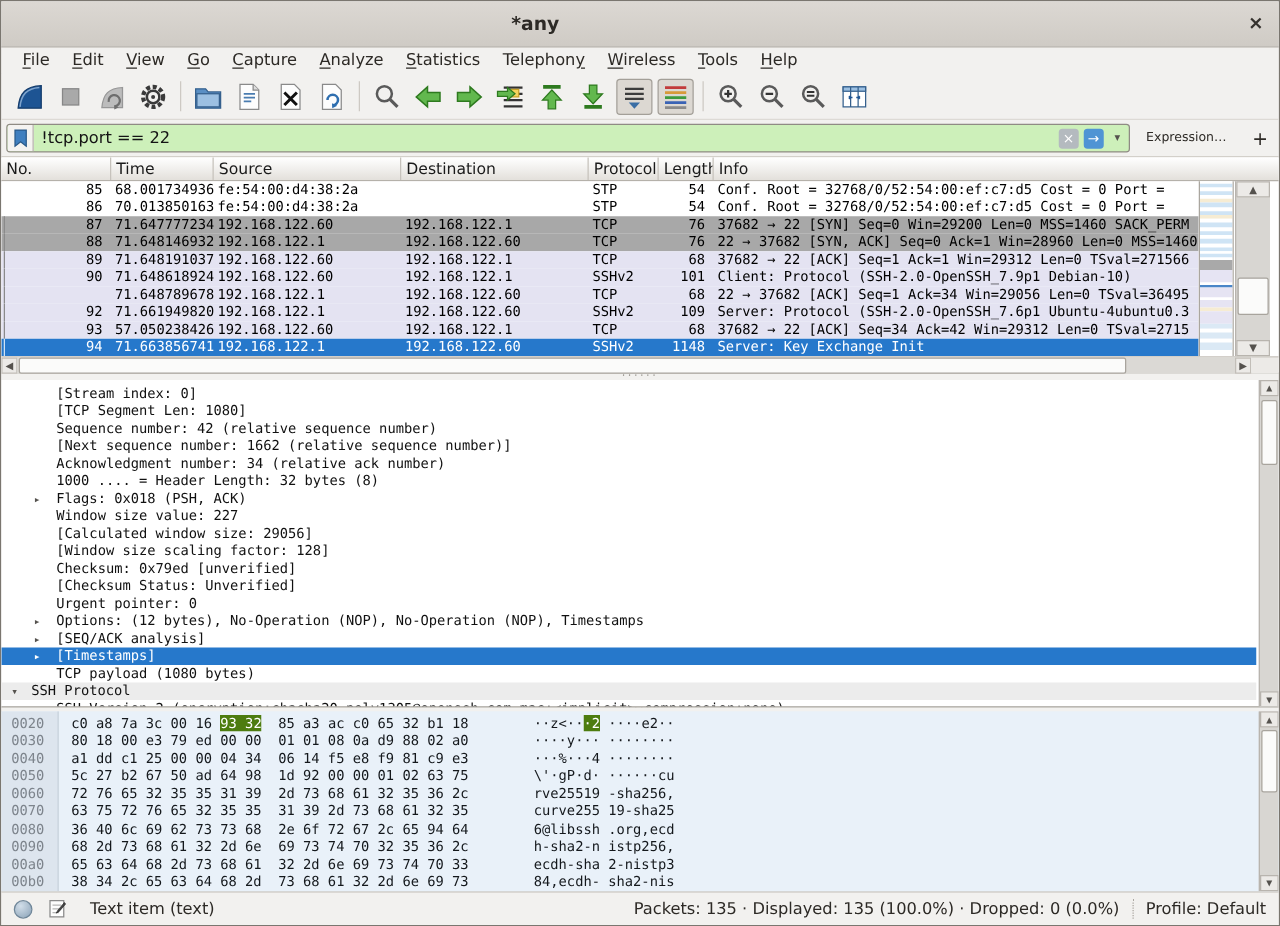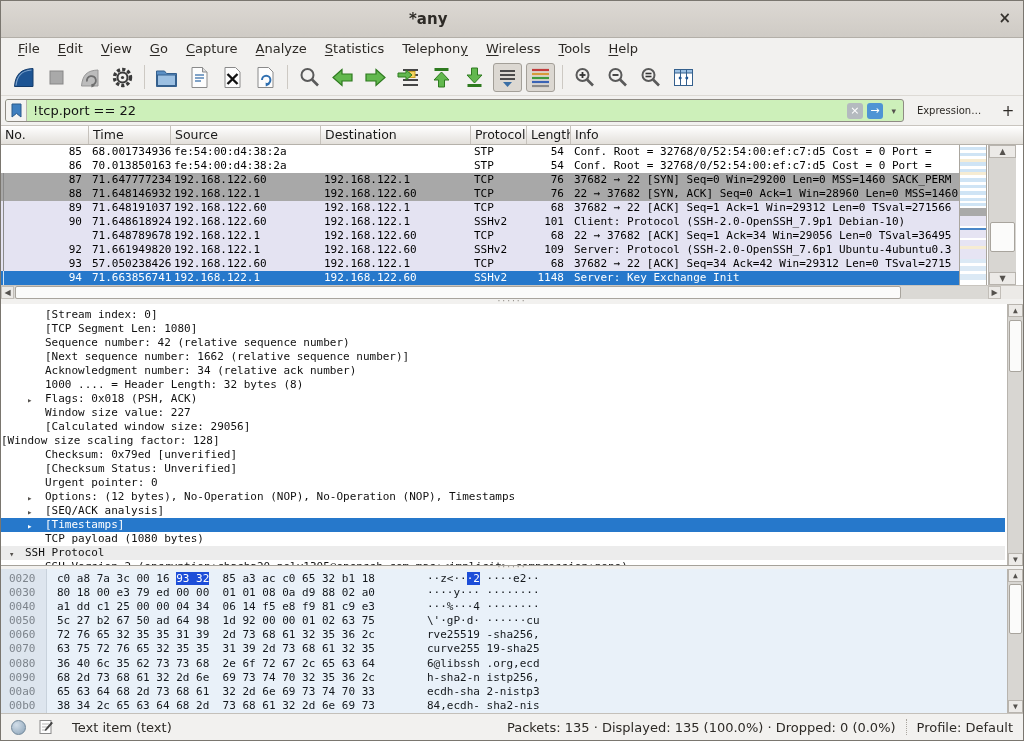--- a/index.html
+++ b/index.html
@@ -82,21 +82,21 @@
   .dt-vscroll { top:0; left:1006px; width:16px; height:262px; }
 
   
   .hexpane { position:relative; height:144px; background:#e9f1f9; overflow:hidden; font-family:"DejaVu Sans Mono", monospace; font-size:11px; color:#14181c; }
   .offsetstrip { position:absolute; left:0; top:0; bottom:0; width:46px; background:#dde5ee; border-right:1px solid #c8d2dc; }
   .hexrows { position:absolute; top:3px; left:0; right:18px; }
   .hxrow { position:relative; height:14.1px; line-height:14px; white-space:pre; }
   .hxrow .off { position:absolute; left:8px; color:#7d848c; }
   .hxrow .hx { position:absolute; left:56px; }
   .hxrow .asc { position:absolute; left:426px; }
-  .hl { background:#1d4ed8; color:#fff; }
+  .hl { background:#4d7c0f; color:#fff; }
   .hx-vscroll { top:0; left:1006px; width:16px; height:144px; }
 
   
   .statusbar { height:27px; border-top:1px solid #c4c0ba; background:#f2f1ef; display:flex; align-items:center; padding:0 10px; font-size:13px; color:#2d2a26; }
   .expert-dot { width:15px; height:15px; border-radius:50%; background:radial-gradient(circle at 35% 30%, #d2dee9, #8aa2b7); border:1px solid #6f8699; flex:none; }
   .comment-ic { margin-left:12px; flex:none; display:flex; }
   .field-label { margin-left:18px; white-space:nowrap; }
   .sb-spacer { flex:1; }
   .sb-sep { width:0; height:16px; border-left:1px dotted #aaa69f; margin:0 10px; flex:none; }
   .sb-text { white-space:nowrap; }
@@ -457,21 +457,21 @@
     <div class="dlines" id="dlines">
         <div class="dline"><span style="padding-left: 44px; display: inline-block;">[Stream index: 0]</span></div>
         <div class="dline"><span style="padding-left: 44px; display: inline-block;">[TCP Segment Len: 1080]</span></div>
         <div class="dline"><span style="padding-left: 44px; display: inline-block;">Sequence number: 42    (relative sequence number)</span></div>
         <div class="dline"><span style="padding-left: 44px; display: inline-block;">[Next sequence number: 1662    (relative sequence number)]</span></div>
         <div class="dline"><span style="padding-left: 44px; display: inline-block;">Acknowledgment number: 34    (relative ack number)</span></div>
         <div class="dline"><span style="padding-left: 44px; display: inline-block;">1000 .... = Header Length: 32 bytes (8)</span></div>
         <div class="dline"><span class="arr" style="left: 26px;">▸</span><span style="padding-left: 44px; display: inline-block;">Flags: 0x018 (PSH, ACK)</span></div>
         <div class="dline"><span style="padding-left: 44px; display: inline-block;">Window size value: 227</span></div>
         <div class="dline"><span style="padding-left: 44px; display: inline-block;">[Calculated window size: 29056]</span></div>
-        <div class="dline"><span style="display: inline-block;">[Window size scaling factor: 128]</span></div>
+        <div class="dline"><span style="padding-left: 44px; display: inline-block;">[Window size scaling factor: 128]</span></div>
         <div class="dline"><span style="padding-left: 44px; display: inline-block;">Checksum: 0x79ed [unverified]</span></div>
         <div class="dline"><span style="padding-left: 44px; display: inline-block;">[Checksum Status: Unverified]</span></div>
         <div class="dline"><span style="padding-left: 44px; display: inline-block;">Urgent pointer: 0</span></div>
         <div class="dline"><span class="arr" style="left: 26px;">▸</span><span style="padding-left: 44px; display: inline-block;">Options: (12 bytes), No-Operation (NOP), No-Operation (NOP), Timestamps</span></div>
         <div class="dline"><span class="arr" style="left: 26px;">▸</span><span style="padding-left: 44px; display: inline-block;">[SEQ/ACK analysis]</span></div>
         <div class="dline sel"><span class="arr" style="left: 26px;">▸</span><span style="padding-left: 44px; display: inline-block;">[Timestamps]</span></div>
         <div class="dline"><span style="padding-left: 44px; display: inline-block;">TCP payload (1080 bytes)</span></div>
         <div class="dline shade"><span class="arr" style="left: 8px;">▾</span><span style="padding-left: 24px; display: inline-block;">SSH Protocol</span></div>
         <div class="dline"><span class="arr" style="left: 26px;">▸</span><span style="padding-left: 44px; display: inline-block;">SSH Version 2 (encryption:chacha20-poly1305@openssh.com mac:&lt;implicit&gt; compression:none)</span></div>
       </div>
@@ -488,21 +488,21 @@
 
   <div class="hexpane">
     <div class="offsetstrip"></div>
     <div class="hexrows" id="hexrows">
         <div class="hxrow"><span class="off">0020</span><span class="hx"><span>c0 a8 7a 3c 00 16 </span><span class="hl">93 32</span><span>  85 a3 ac c0 65 32 b1 18</span></span><span class="asc"><span>··z&lt;··</span><span class="hl">·2</span><span> ····e2··</span></span></div>
         <div class="hxrow"><span class="off">0030</span><span class="hx"><span>80 18 00 e3 79 ed 00 00  01 01 08 0a d9 88 02 a0</span></span><span class="asc"><span>····y··· ········</span></span></div>
         <div class="hxrow"><span class="off">0040</span><span class="hx"><span>a1 dd c1 25 00 00 04 34  06 14 f5 e8 f9 81 c9 e3</span></span><span class="asc"><span>···%···4 ········</span></span></div>
         <div class="hxrow"><span class="off">0050</span><span class="hx"><span>5c 27 b2 67 50 ad 64 98  1d 92 00 00 01 02 63 75</span></span><span class="asc"><span>\'·gP·d· ······cu</span></span></div>
         <div class="hxrow"><span class="off">0060</span><span class="hx"><span>72 76 65 32 35 35 31 39  2d 73 68 61 32 35 36 2c</span></span><span class="asc"><span>rve25519 -sha256,</span></span></div>
         <div class="hxrow"><span class="off">0070</span><span class="hx"><span>63 75 72 76 65 32 35 35  31 39 2d 73 68 61 32 35</span></span><span class="asc"><span>curve255 19-sha25</span></span></div>
-        <div class="hxrow"><span class="off">0080</span><span class="hx"><span>36 40 6c 35 62 73 73 68  2e 6f 72 67 2c 65 63 64</span></span><span class="asc"><span>6@libssh .org,ecd</span></span></div>
+        <div class="hxrow"><span class="off">0080</span><span class="hx"><span>36 40 6c 69 62 73 73 68  2e 6f 72 67 2c 65 94 64</span></span><span class="asc"><span>6@libssh .org,ecd</span></span></div>
         <div class="hxrow"><span class="off">0090</span><span class="hx"><span>68 2d 73 68 61 32 2d 6e  69 73 74 70 32 35 36 2c</span></span><span class="asc"><span>h-sha2-n istp256,</span></span></div>
         <div class="hxrow"><span class="off">00a0</span><span class="hx"><span>65 63 64 68 2d 73 68 61  32 2d 6e 69 73 74 70 33</span></span><span class="asc"><span>ecdh-sha 2-nistp3</span></span></div>
         <div class="hxrow"><span class="off">00b0</span><span class="hx"><span>38 34 2c 65 63 64 68 2d  73 68 61 32 2d 6e 69 73</span></span><span class="asc"><span>84,ecdh- sha2-nis</span></span></div>
       </div>
     <div class="vscroll hx-vscroll">
       <div class="sbtn">▲</div>
       <div class="strack">
           <div class="sthumb" style="top:2px;height:50px;"></div>
         </div>
       <div class="sbtn">▼</div>

